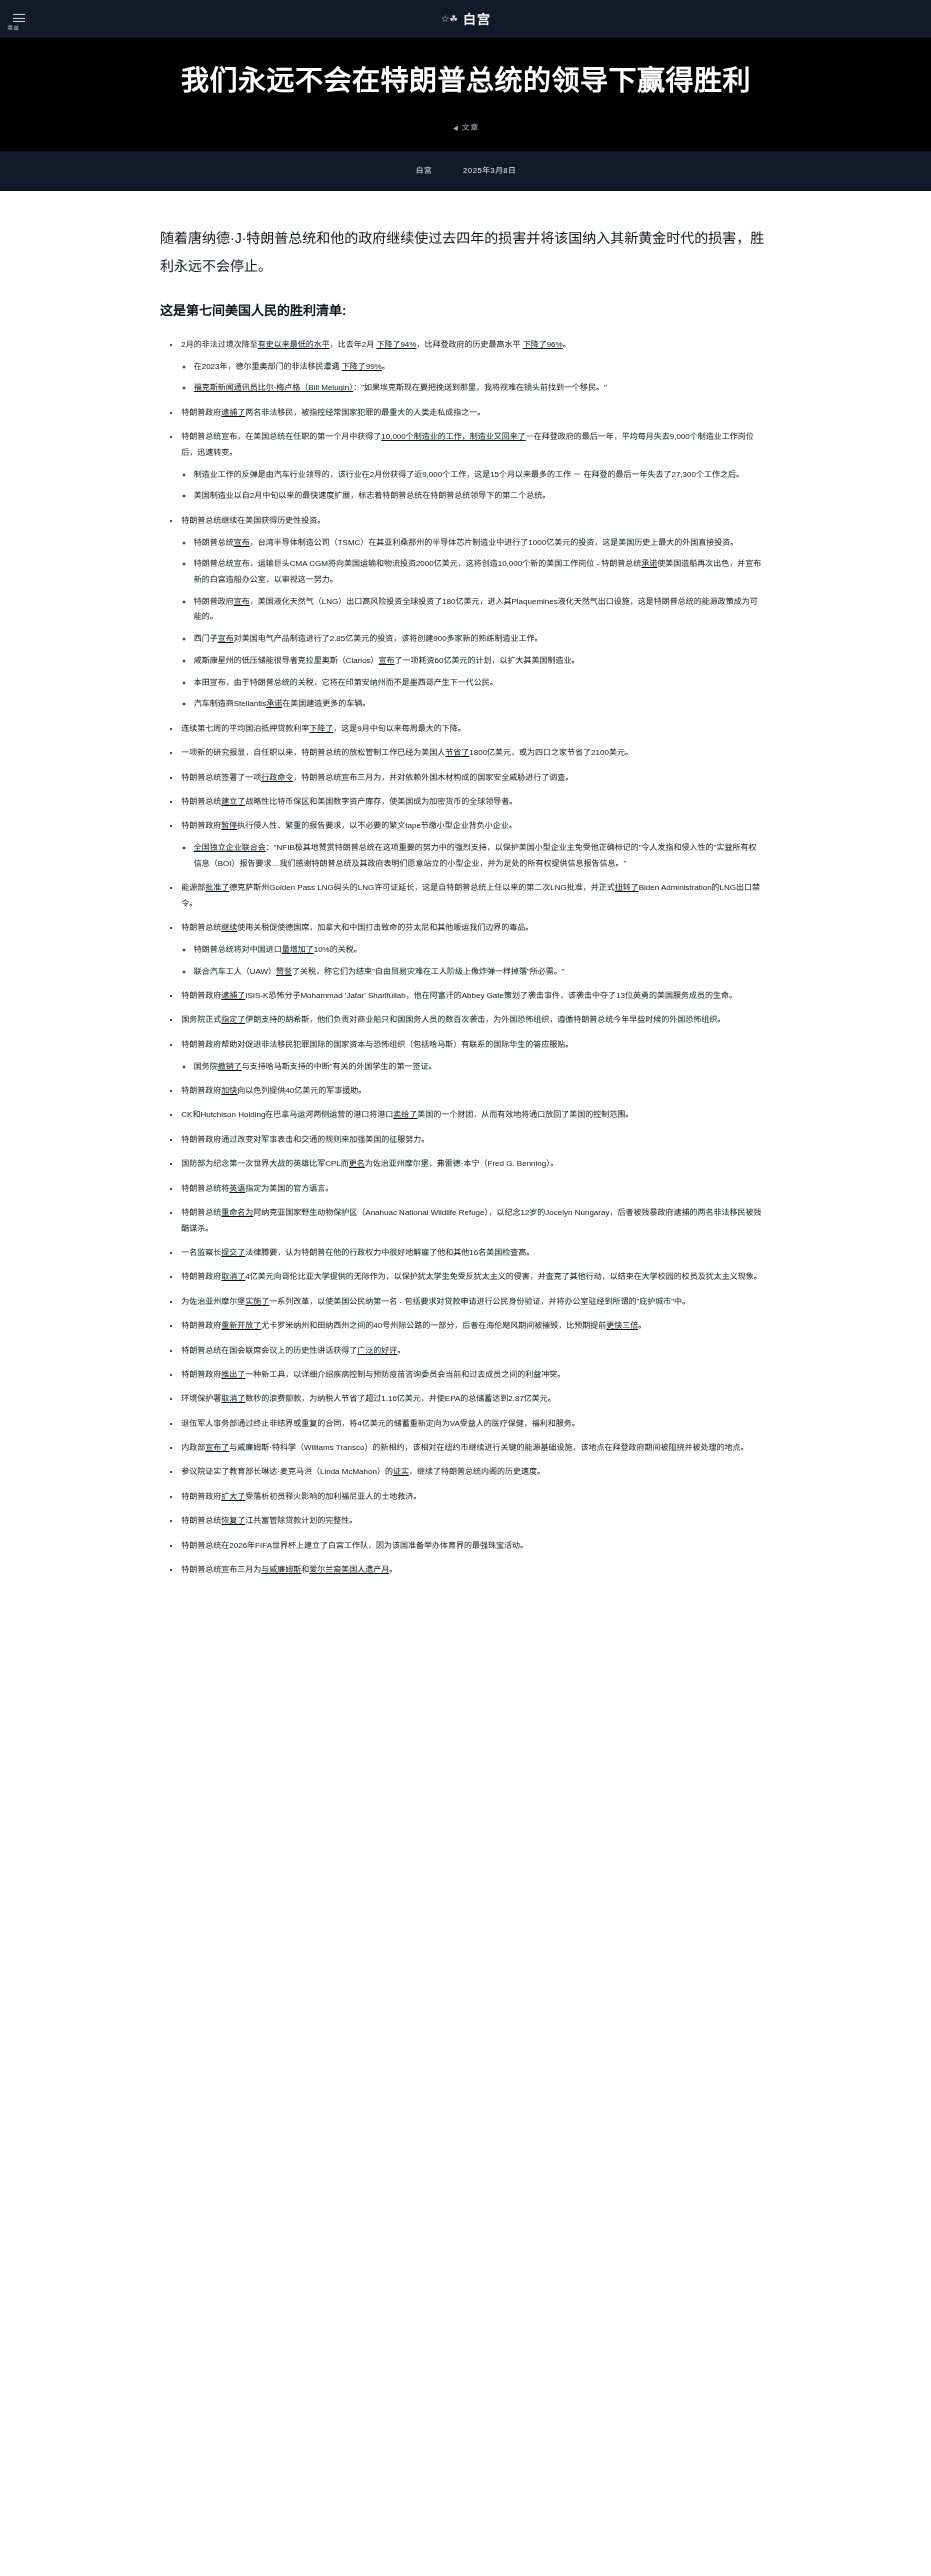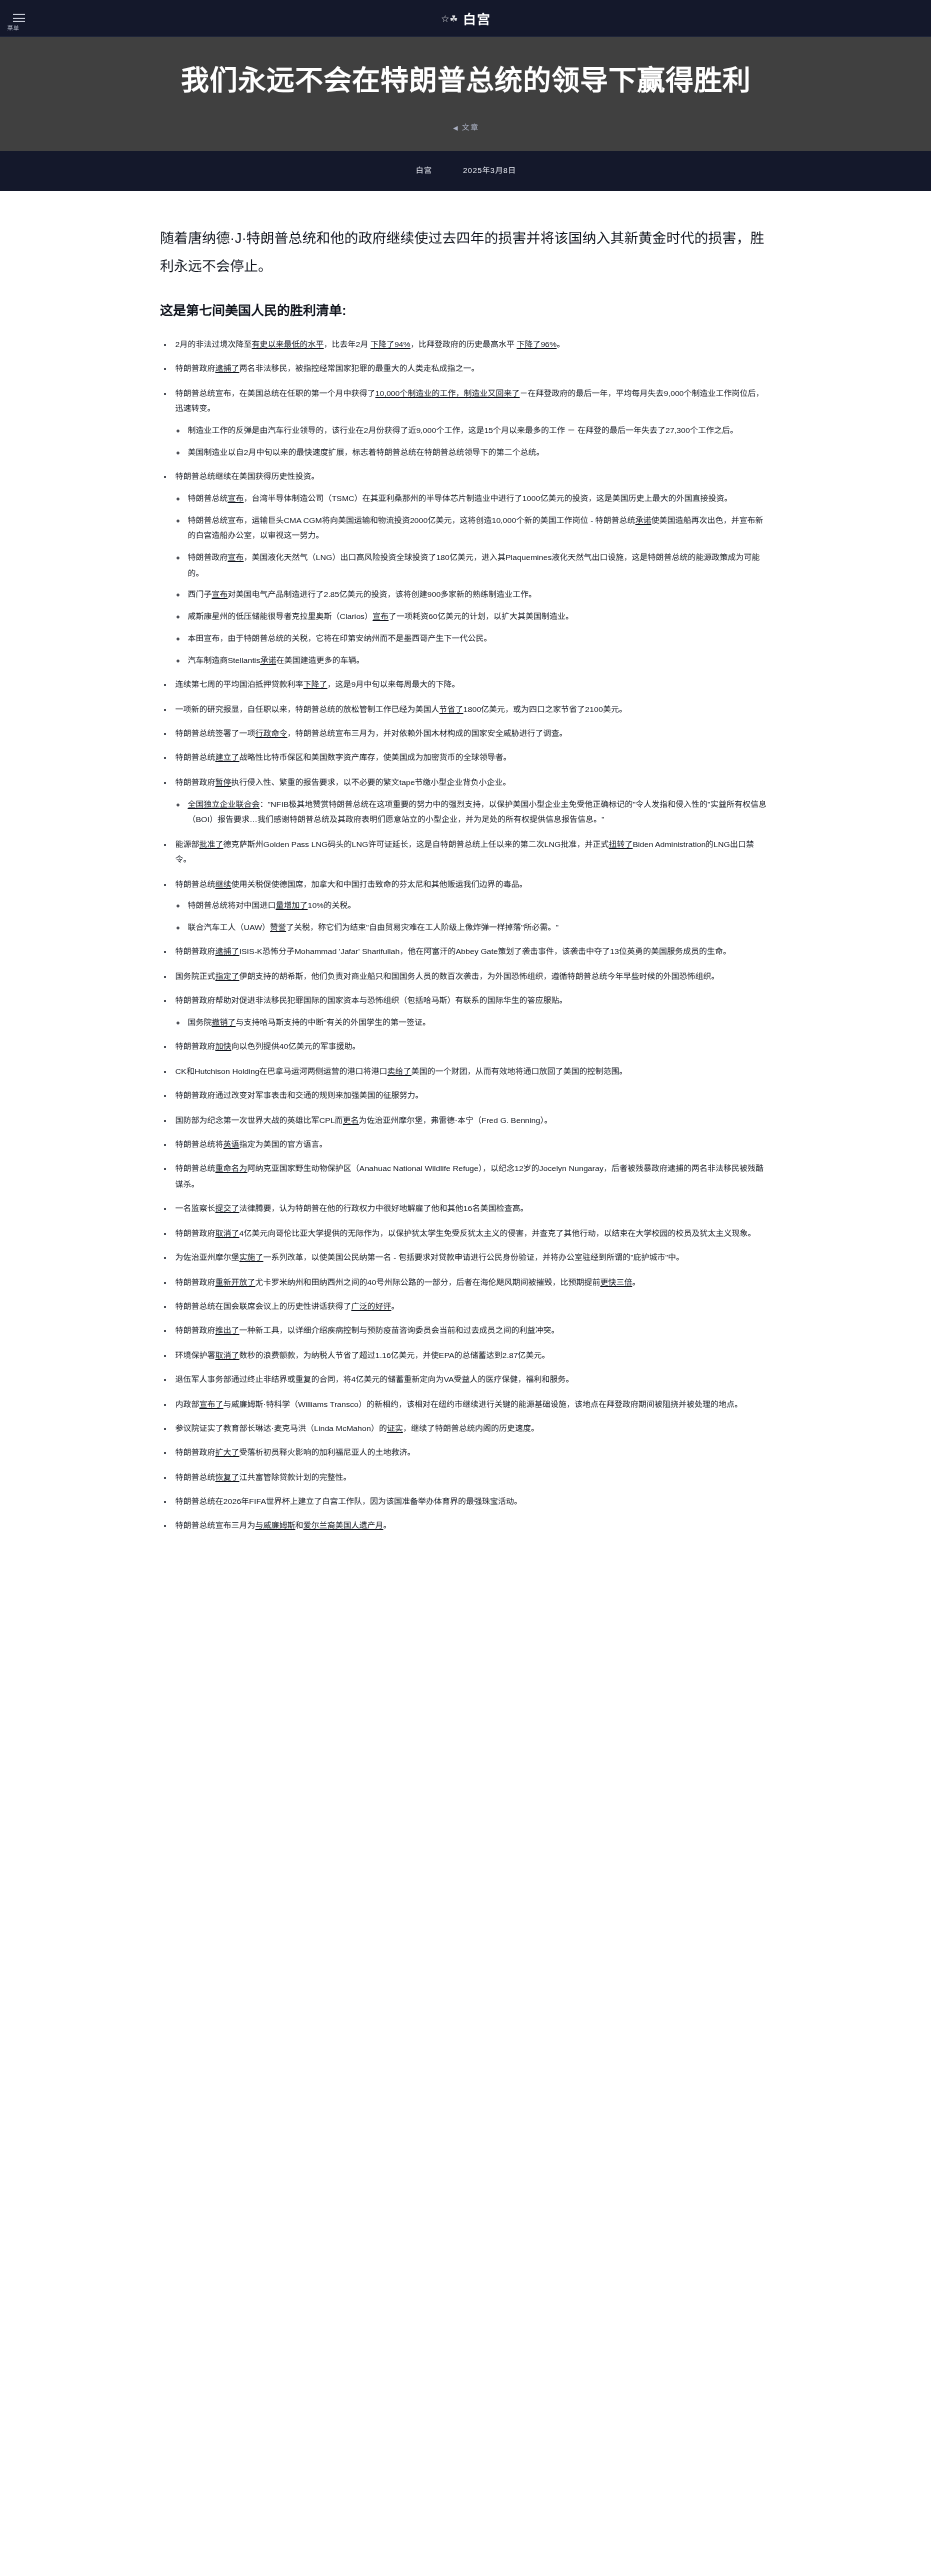--- a/index.html
+++ b/index.html
@@ -56,21 +56,21 @@
     font-size: 13px;
     font-weight: 600;
     letter-spacing: 1px;
   }
   .brand .seal {
     font-size: 9.3px;
     opacity: .85;
     letter-spacing: 0;
   }
   .hero {
-    background: #404040;
+    background: #000000;
     padding: 25px 62px 18.5px 62px;
     text-align: center;
     color: #ffffff;
   }
   .hero h1 {
     margin: 0 auto;
     max-width: 608px;
     font-size: 28px;
     line-height: 1.38;
     font-weight: 700;
@@ -106,21 +106,21 @@
     margin: 0 0 18.5px 0;
     font-size: 14px;
     line-height: 2.0;
   }
   .content h2.section {
     margin: 0 0 13.4px 0;
     font-size: 13px;
     font-weight: 700;
   }
   ul.l1 {
-    margin: 4px;
+    margin: 10px;
     padding-left: 11.3px;
     list-style: disc;
   }
   ul.l1 > li {
     margin-bottom: 8.8px;
     line-height: 1.95;
   }
   ul.l2 {
     margin: 6.2px 0 2.1px 0;
     padding-left: 12.4px;
@@ -160,21 +160,24 @@
 
   <div class="meta">
     <span>白宫</span>
     <span>2025年3月8日</span>
   </div>
 
   <div class="content">
     <p class="lead">随着唐纳德·J·特朗普总统和他的政府继续使过去四年的损害并将该国纳入其新黄金时代的损害，胜利永远不会停止。</p>
     <h2 class="section">这是第七间美国人民的胜利清单:</h2>
     <ul class="l1" id="wins-list">
-        <li><span>2月的非法过境次降至</span><a class="link" href="#">有史以来最低的水平</a><span>，比去年2月 </span><a class="link" href="#">下降了94%</a><span>，比拜登政府的历史最高水平 </span><a class="link" href="#">下降了96%</a><span>。</span></li>
+        <li><span>2月的非法过境次降至</span><a class="link" href="#">有史以来最低的水平</a><span>，比去年2月 </span><a class="link" href="#">下降了94%</a><span>，比拜登政府的历史最高水平 </span><a class="link" href="#">下降了96%</a><span>。</span><ul class="l2">
+            <li><span>在2023年，德尔里奥部门的非法移民遭遇 </span><a class="link" href="#">下降了99%</a><span>。</span></li>
+            <li><a class="link" href="#">福克斯新闻通讯员比尔·梅卢格（Bill Melugin）</a><span>："如果埃克斯现在要把挽送到那里，我将视难在镜头前找到一个移民。"</span></li>
+          </ul></li>
         <li><span>特朗普政府</span><a class="link" href="#">逮捕了</a><span>两名非法移民，被指控经常国家犯罪的最重大的人类走私成指之一。</span></li>
         <li><span>特朗普总统宣布，在美国总统在任职的第一个月中获得了</span><a class="link" href="#">10,000个制造业的工作，制造业又回来了</a><span>－在拜登政府的最后一年，平均每月失去9,000个制造业工作岗位后，迅速转变。</span><ul class="l2">
             <li><span>制造业工作的反弹是由汽车行业领导的，该行业在2月份获得了近9,000个工作，这是15个月以来最多的工作 － 在拜登的最后一年失去了27,300个工作之后。</span></li>
             <li><span>美国制造业以自2月中旬以来的最快速度扩展，标志着特朗普总统在特朗普总统领导下的第二个总统。</span></li>
           </ul></li>
         <li><span>特朗普总统继续在美国获得历史性投资。</span><ul class="l2">
             <li><span>特朗普总统</span><a class="link" href="#">宣布</a><span>，台湾半导体制造公司（TSMC）在其亚利桑那州的半导体芯片制造业中进行了1000亿美元的投资，这是美国历史上最大的外国直接投资。</span></li>
             <li><span>特朗普总统宣布，运输巨头CMA CGM将向美国运输和物流投资2000亿美元，这将创造10,000个新的美国工作岗位 - 特朗普总统</span><a class="link" href="#">承诺</a><span>使美国造船再次出色，并宣布新的白宫造船办公室，以审视这一努力。</span></li>
             <li><span>特朗普政府</span><a class="link" href="#">宣布</a><span>，美国液化天然气（LNG）出口高风险投资全球投资了180亿美元，进入其Plaquemines液化天然气出口设施，这是特朗普总统的能源政策成为可能的。</span></li>
             <li><span>西门子</span><a class="link" href="#">宣布</a><span>对美国电气产品制造进行了2.85亿美元的投资，该将创建900多家新的熟练制造业工作。</span></li>

